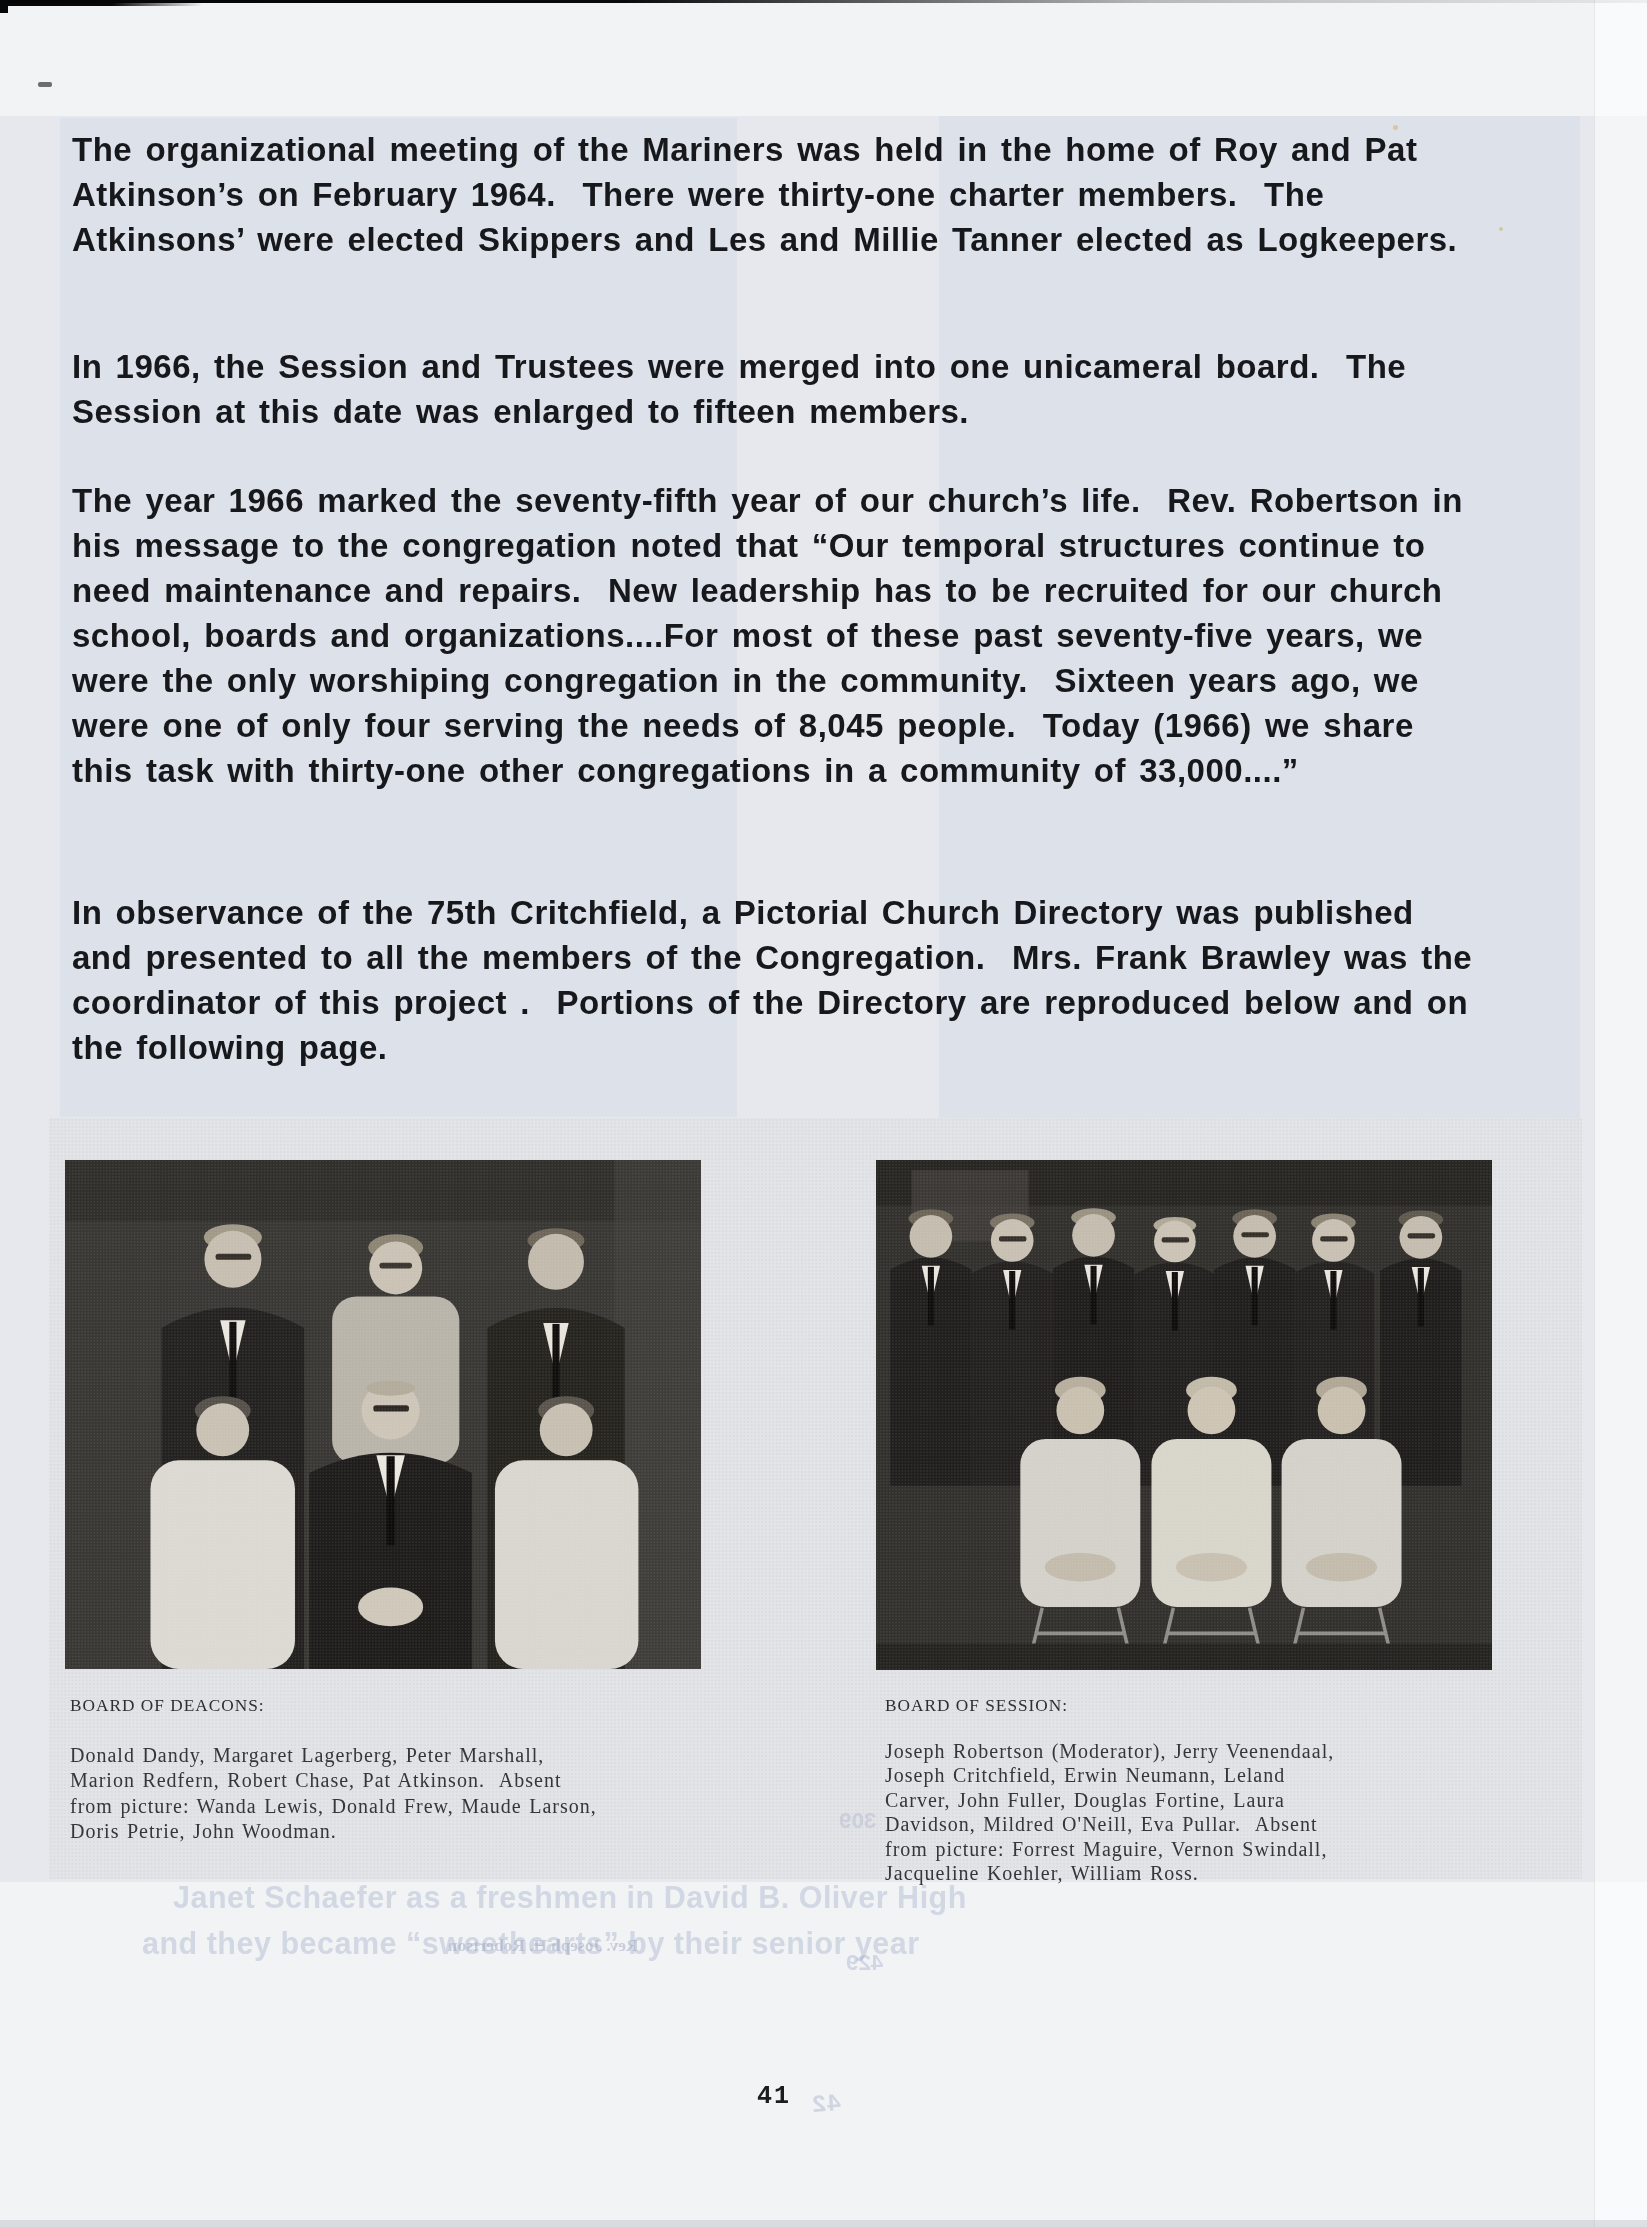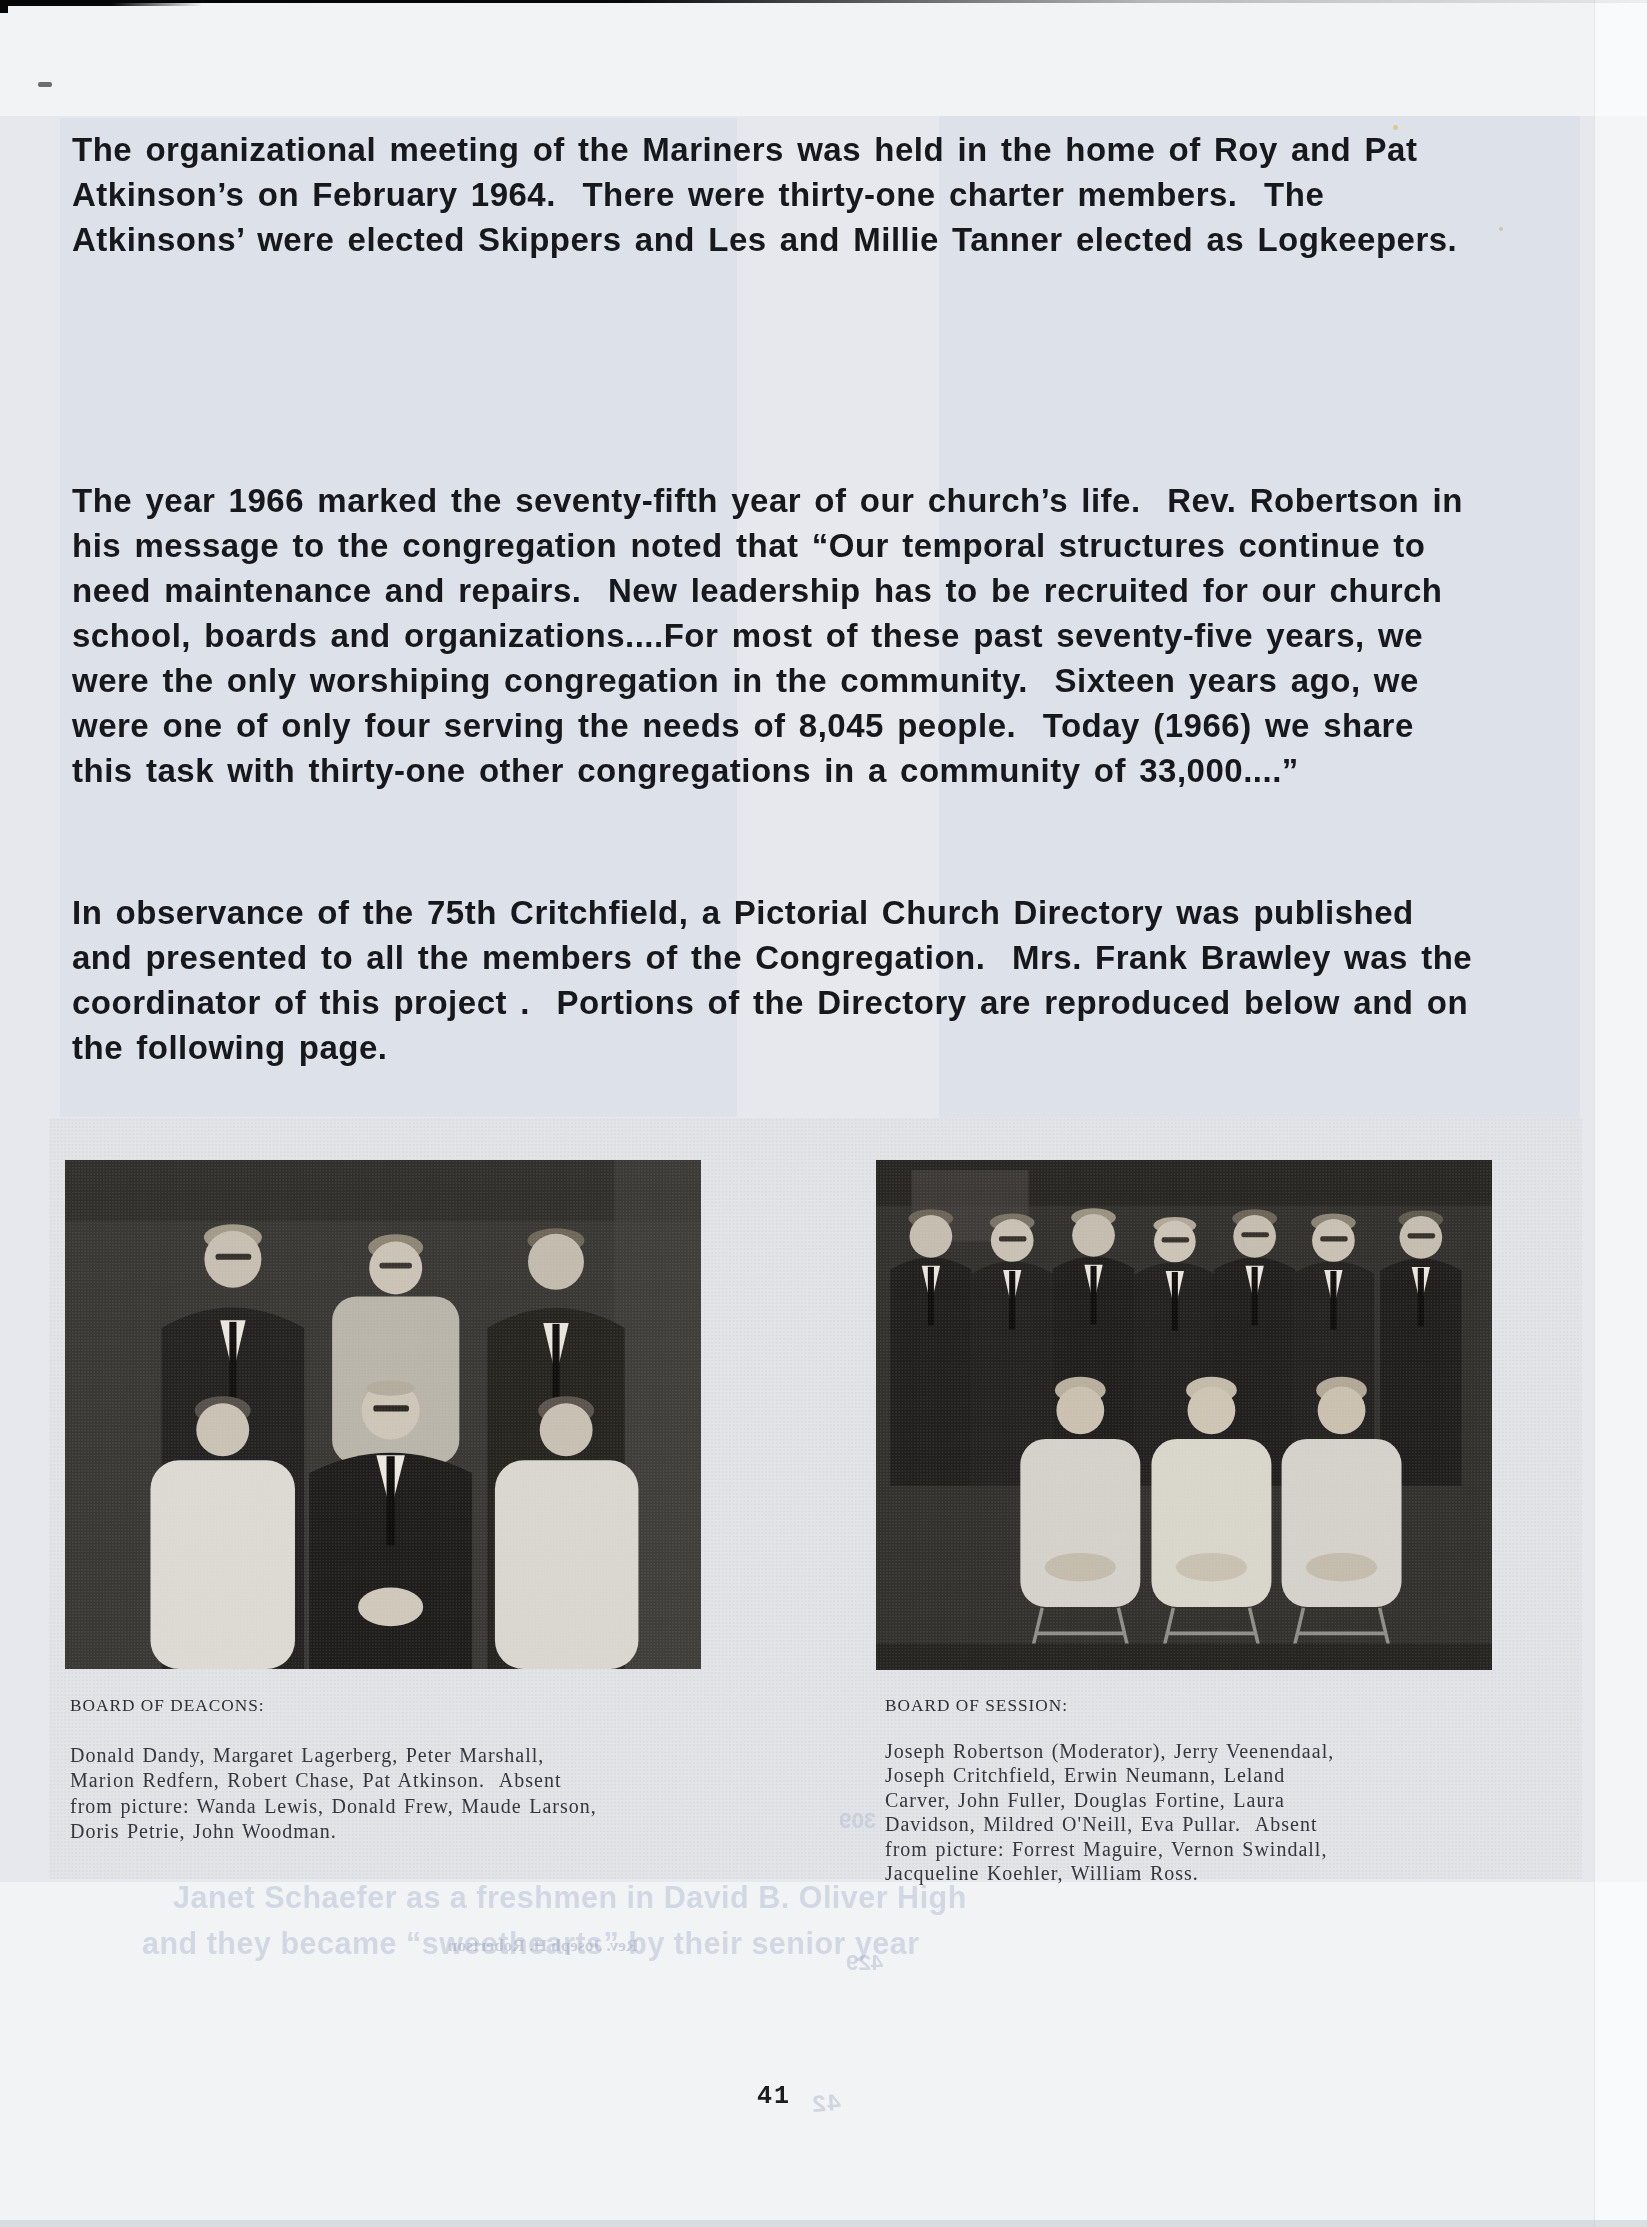--- a/index.html
+++ b/index.html
@@ -93,20 +93,21 @@
   <div class="right-margin-strip"></div>
   <div class="top-black-nub"></div>
   <div class="top-black-bar"></div>
   <div class="top-black-corner"></div>
   <div class="scan-dash"></div>
   <div class="speck1"></div>
   <div class="speck2"></div>
   <div class="bottom-edge"></div>
 
   <div class="para p1">The organizational meeting of the Mariners was held in the home of Roy and Pat Atkinson’s on February 1964.  There were thirty-one charter members.  The Atkinsons’ were elected Skippers and Les and Millie Tanner elected as Logkeepers.</div>
+  <div class="para p2">In 1966, the Session and Trustees were merged into one unicameral board.  The Session at this date was enlarged to fifteen members.</div>
   <div class="para p3">The year 1966 marked the seventy-fifth year of our church’s life.  Rev. Robertson in his message to the congregation noted that “Our temporal structures continue to need maintenance and repairs.  New leadership has to be recruited for our church school, boards and organizations....For most of these past seventy-five years, we were the only worshiping congregation in the community.  Sixteen years ago, we were one of only four serving the needs of 8,045 people.  Today (1966) we share this task with thirty-one other congregations in a community of 33,000....”</div>
   <div class="para p4">In observance of the 75th Critchfield, a Pictorial Church Directory was published and presented to all the members of the Congregation.  Mrs. Frank Brawley was the coordinator of this project .  Portions of the Directory are reproduced below and on the following page.</div>
 
   <div class="halftone"></div>
 
   <div class="photo photo-deacons">
     <svg viewBox="0 0 1250 1000" preserveAspectRatio="none">
       <rect width="1250" height="1000" fill="#3a3835"></rect>
       <rect width="1250" height="120" fill="#312f2c"></rect>
       <rect x="1080" width="170" height="1000" fill="#45423e" opacity="0.6"></rect>

